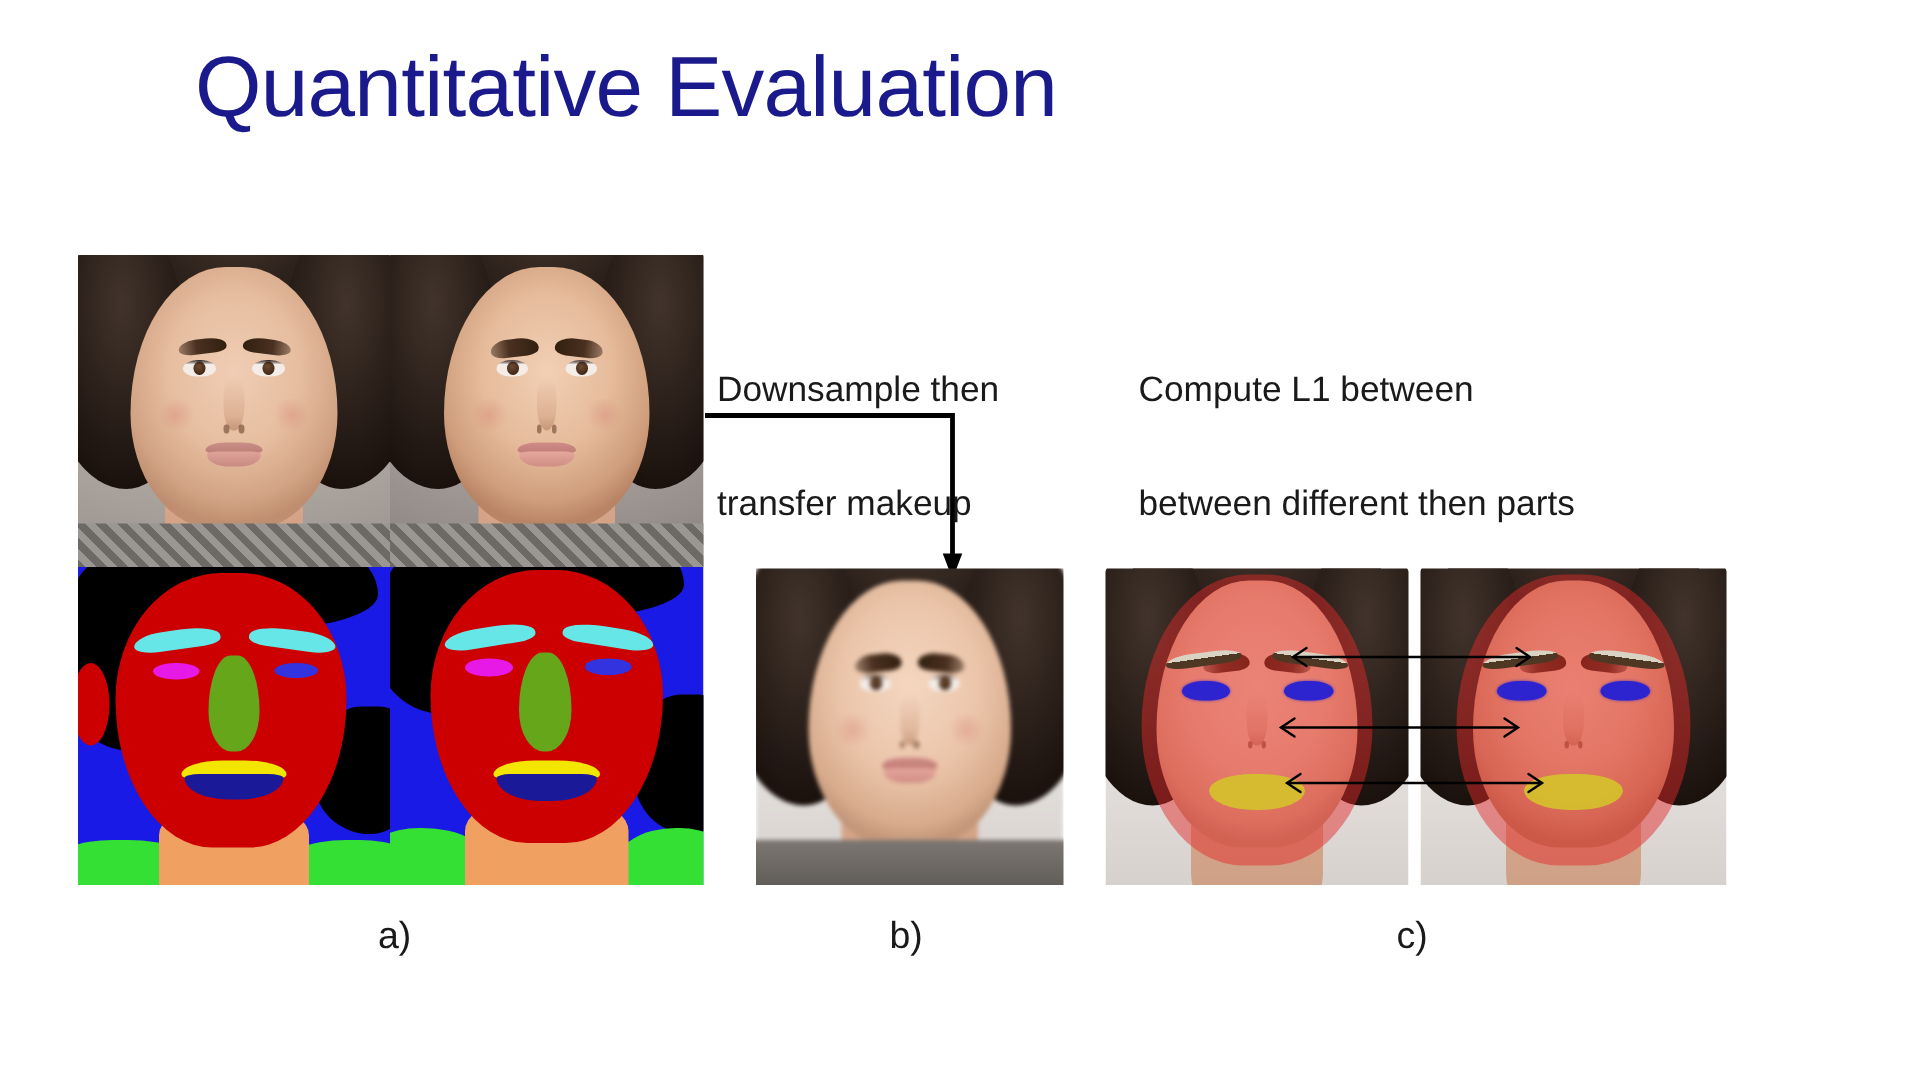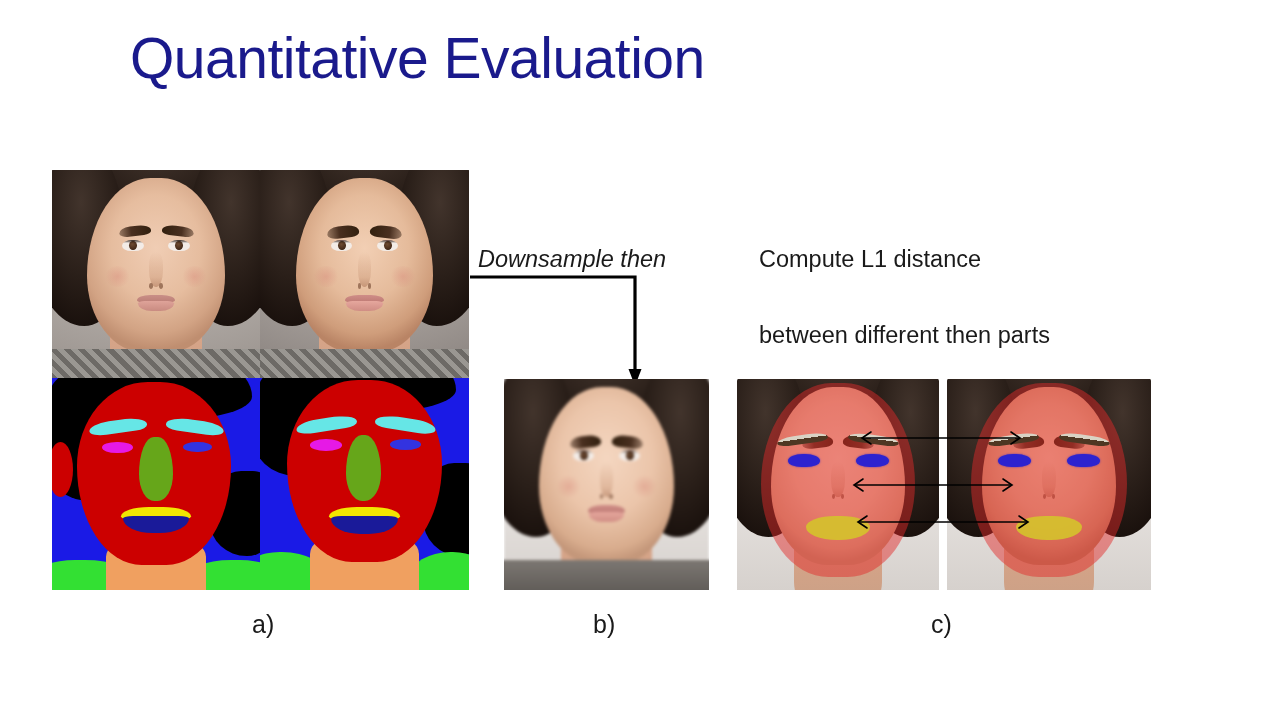--- a/index.html
+++ b/index.html
@@ -27,21 +27,21 @@
     letter-spacing: -0.5px;
   }
   
   .annot {
     position: absolute;
     color: #1a1a1a;
     font-size: 23.5px;
     line-height: 1.62;
     white-space: pre-line;
   }
-  #annot-downsample { left: 478px; top: 202px; font-style: italic; }
+  #annot-downsample { left: 478px; top: 202px; }
   #annot-l1        { left: 759px; top: 202px; }
 
   
   .panel { position: absolute; overflow: hidden; }
 
   
   #panel-a { left: 52px; top: 170px; width: 417px; height: 420px; }
   .quad { position: absolute; overflow: hidden; }
   .q-tl { left: 0;     top: 0;   width: 208px; height: 208px; }
   .q-tr { left: 208px; top: 0;   width: 209px; height: 208px; }
@@ -184,24 +184,25 @@
 </style>
 </head>
 <body>
 
 <div id="slide">
 
   <div id="slide-title">Quantitative Evaluation</div>
 
   <div class="annot" id="annot-downsample">
     <div>Downsample then</div>
+    <div>transfer makeup</div>
   </div>
 
   <div class="annot" id="annot-l1">
-    <div>Compute L1 distance</div>
+    <div>Compute L1 between</div>
     <div>between different then parts</div>
   </div>
 
   <div class="panel" id="panel-a">
 
     <div class="quad q-tl">
       <div class="face-photo">
         <div class="bg-plain bd-gray"></div>
         <div class="hair hair-top"></div>
         <div class="hair hair-l"></div>

